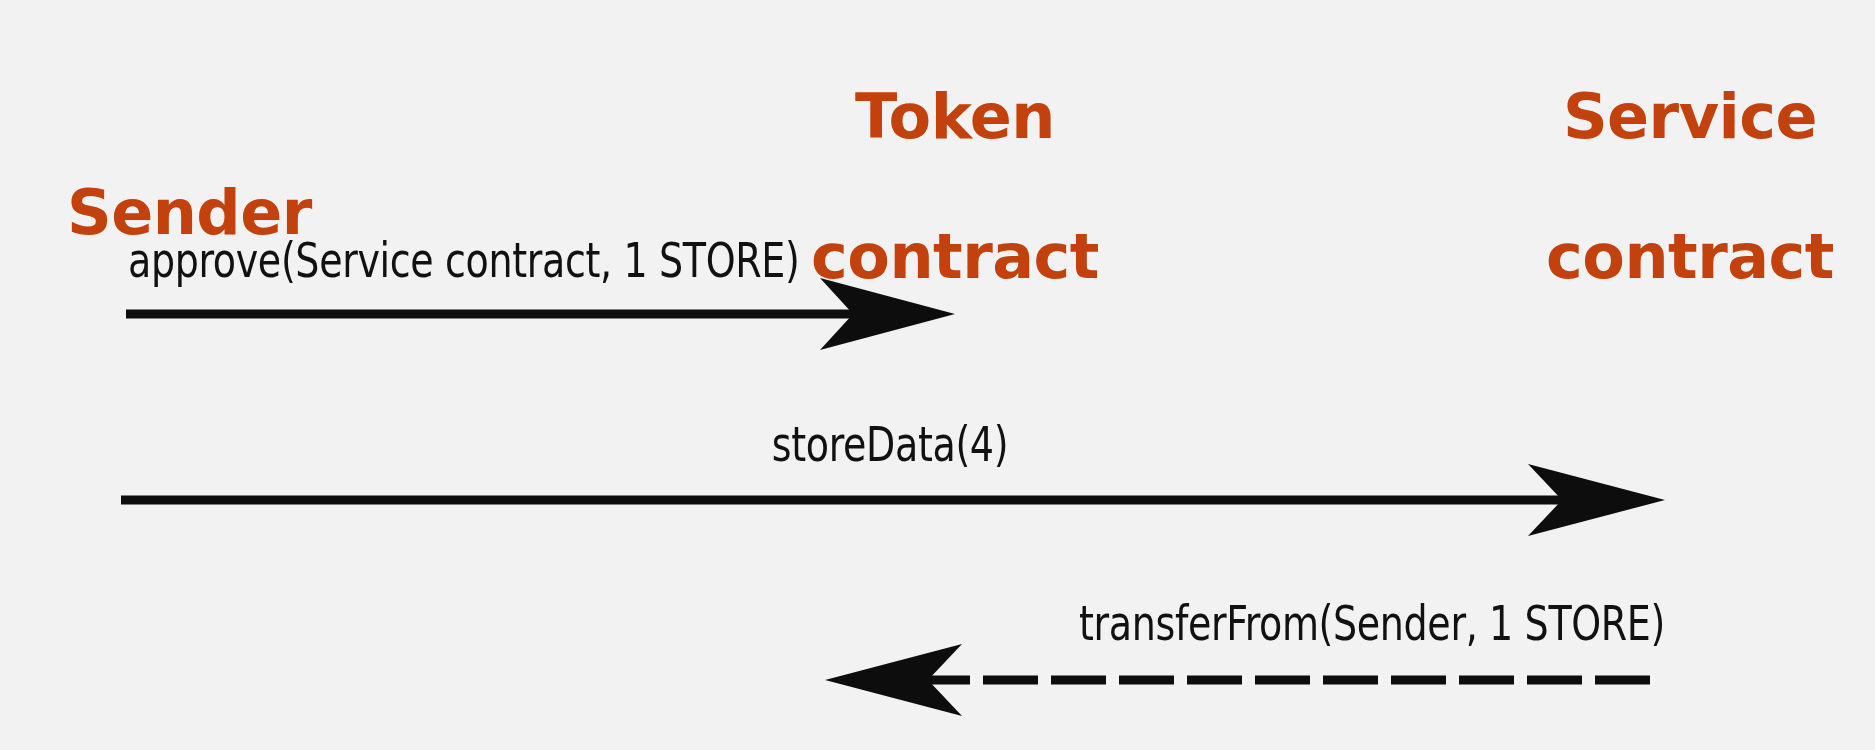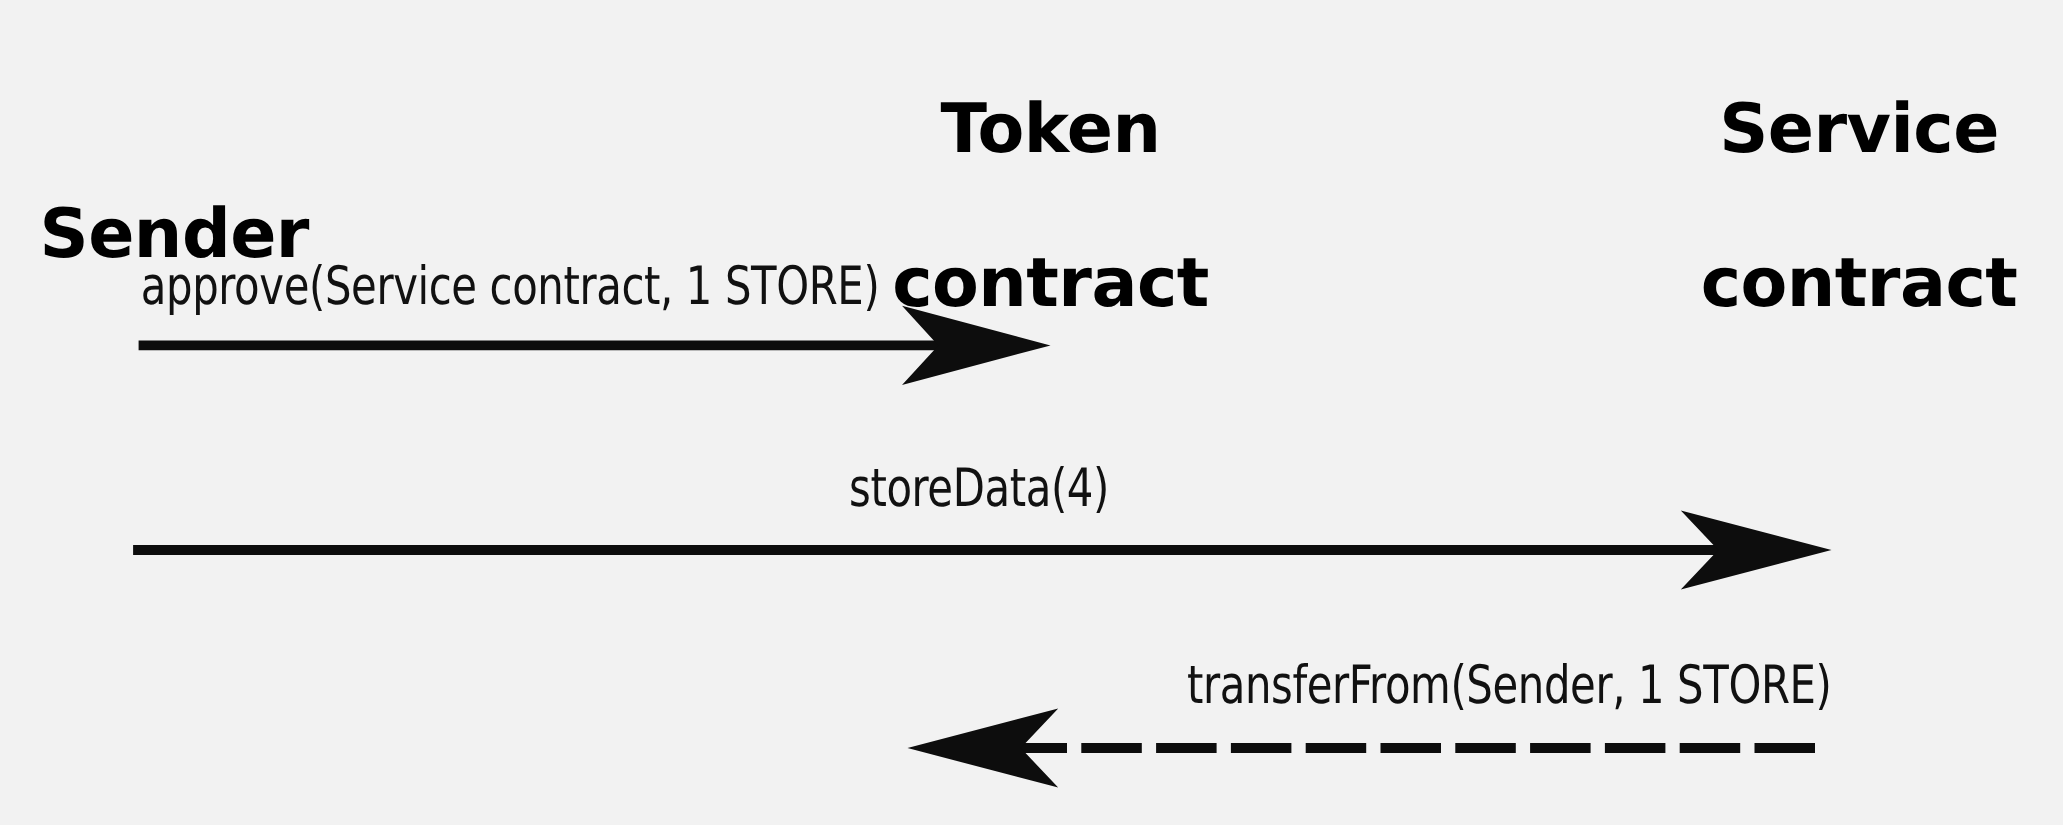--- a/index.html
+++ b/index.html
@@ -20,28 +20,29 @@
     width: 1875px;
     height: 750px;
     background: #f2f2f2;
   }
 
   
   .lifeline-header {
     position: absolute;
     font-family: "DejaVu Sans", sans-serif;
     font-weight: bold;
-    color: #000000;
+    color: #c2410c;
     line-height: 1.13;
     white-space: pre-line;
     letter-spacing: -0.5px;
   }
 
   .lifeline-header.single-line {
     font-size: 62px;
+    margin-left: 31px;
   }
 
   .lifeline-header.two-line {
     font-size: 62px;
     text-align: center;
   }
 
   #lifeline-sender {
     left: 36px;
     top: 108px;

